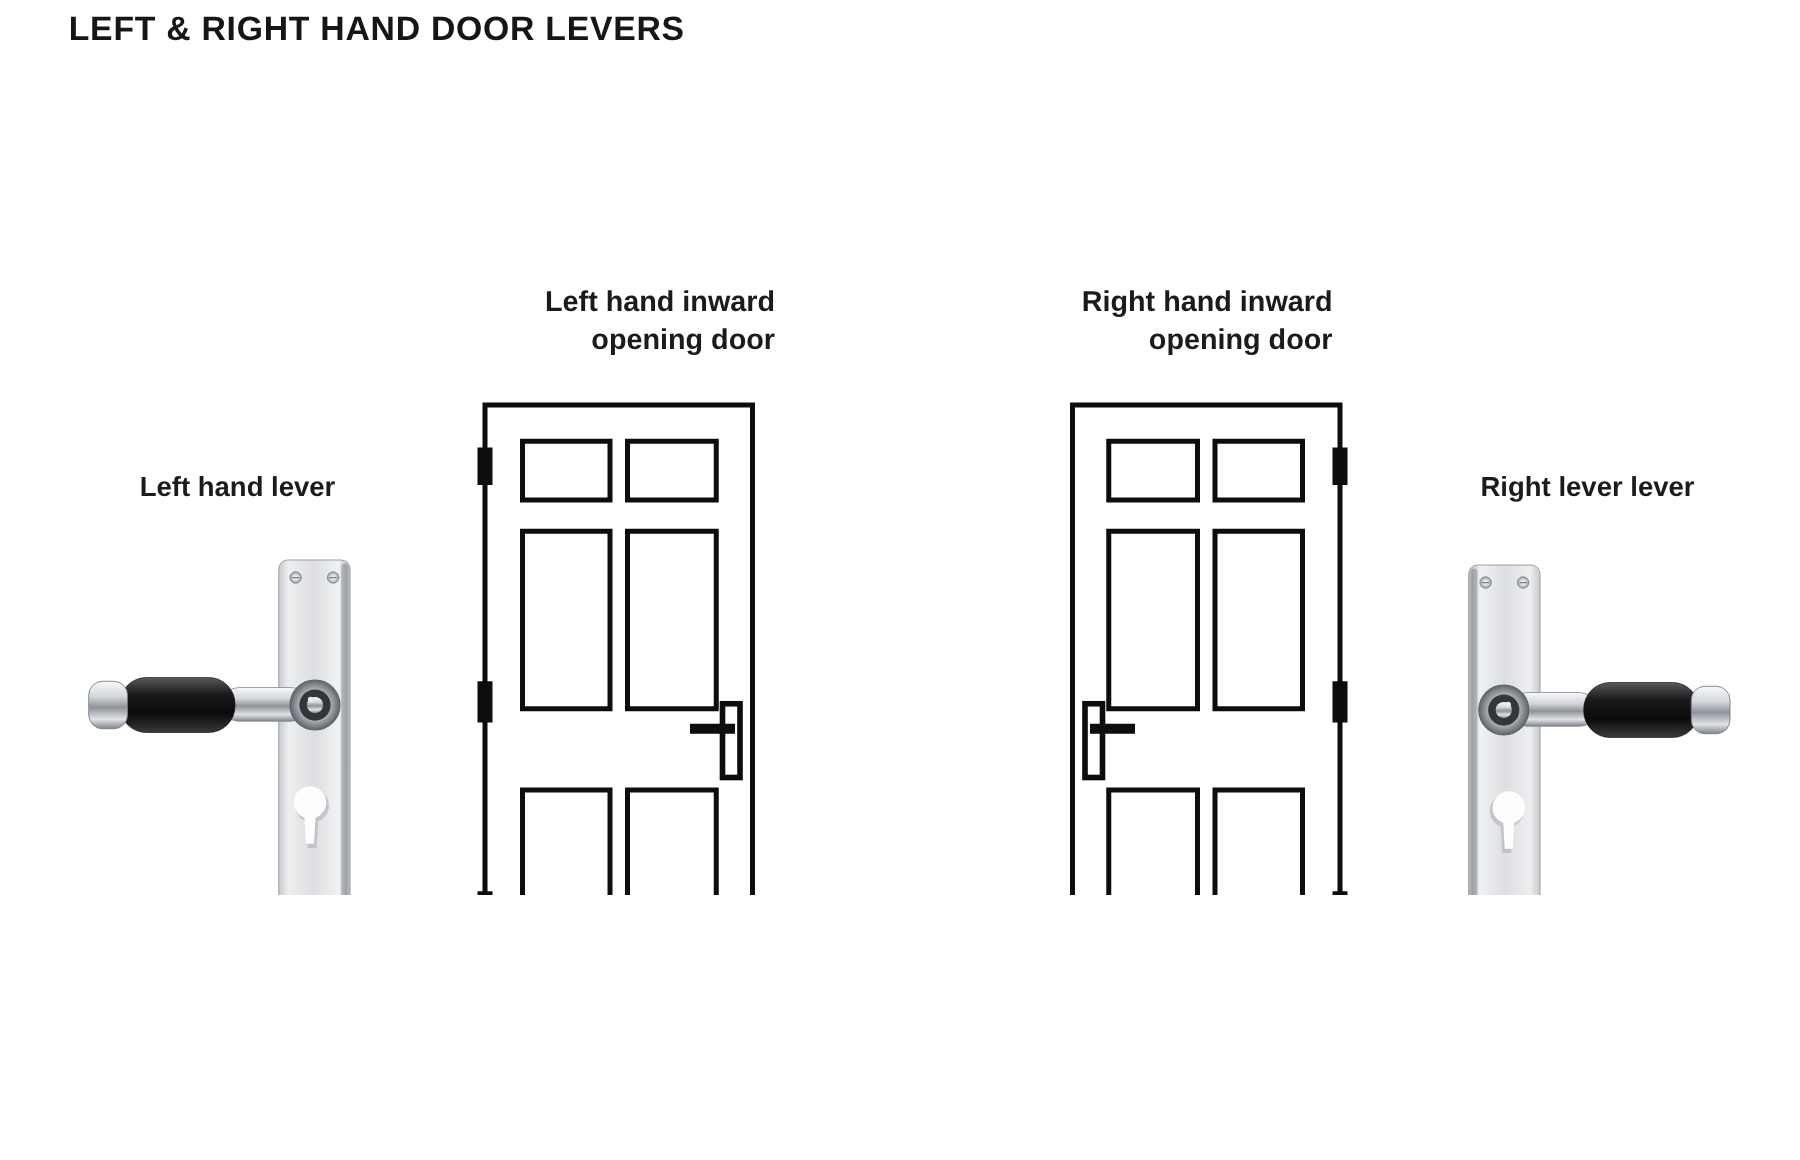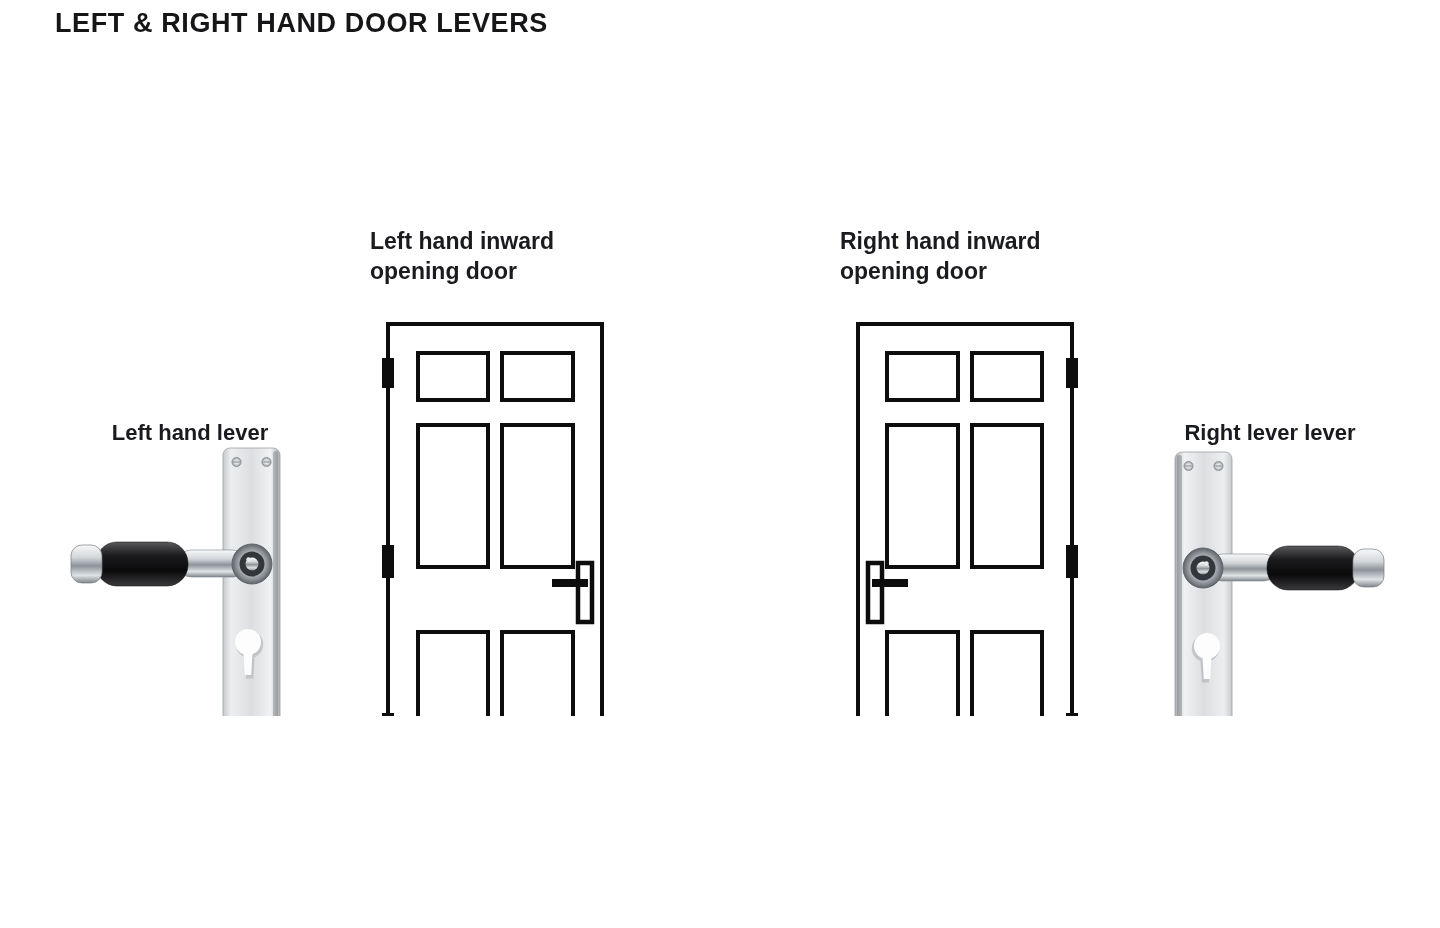--- a/index.html
+++ b/index.html
@@ -12,41 +12,41 @@
     position:absolute; left:55px; top:8px;
     font-size:27px; font-weight:700; letter-spacing:0.6px;
     color:#161619; white-space:nowrap;
   }
   .intro {
     position:absolute; left:55px; top:57px; width:1380px;
     font-size:22px; line-height:38px; color:#54565b;
     white-space:pre-line; font-weight:400;
   }
   .door-label {
-    position:absolute; top:226px; width:250px; text-align:left;
+    position:absolute; top:226px; width:250px; text-align:right;
     font-size:23px; line-height:30px; font-weight:700; color:#1a1b1f;
     white-space:pre-line;
   }
   .lever-label {
     position:absolute; top:377px; width:260px; text-align:center;
-    font-size:22px; font-weight:700; color:#1a1b1f; white-space:nowrap;margin-top:43px;
+    font-size:22px; font-weight:700; color:#1a1b1f; white-space:nowrap;
   }
   .art { position:absolute; }
 </style>
 </head>
 <body>
 
 <div id="canvas">
 
   <div class="title">LEFT &amp; RIGHT HAND DOOR LEVERS</div>
 
 
   <div class="door-label" style="left:370px;">Left hand inward
 opening door</div>
-  <div class="door-label" style="left:840px;">Right hand inward
+  <div class="door-label" style="left:816px;">Right hand inward
 opening door</div>
 
   <div class="lever-label" style="left:60px;">Left hand lever</div>
   <div class="lever-label" style="left:1140px;">Right lever lever</div>
 
   <svg class="art" style="left:60px; top:430px;" width="260" height="380" viewBox="0 0 260 380">
     <defs>
       <linearGradient id="plateH" x1="0" y1="0" x2="1" y2="0">
         <stop offset="0" stop-color="#c7cace"></stop>
         <stop offset="0.14" stop-color="#eceeef"></stop>

